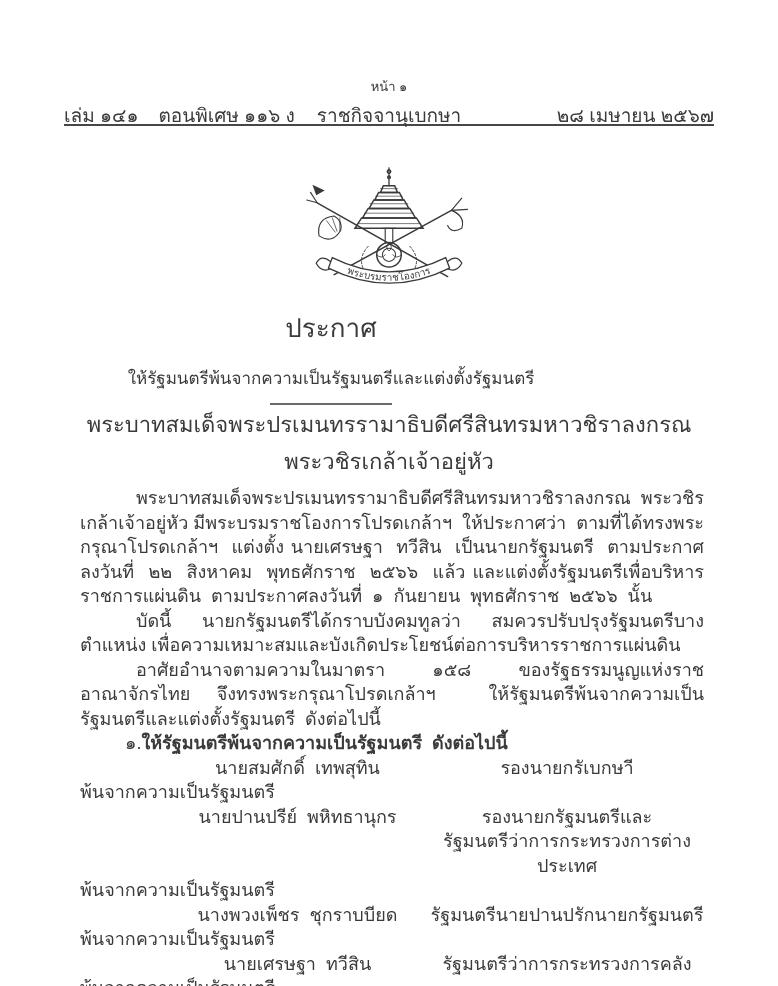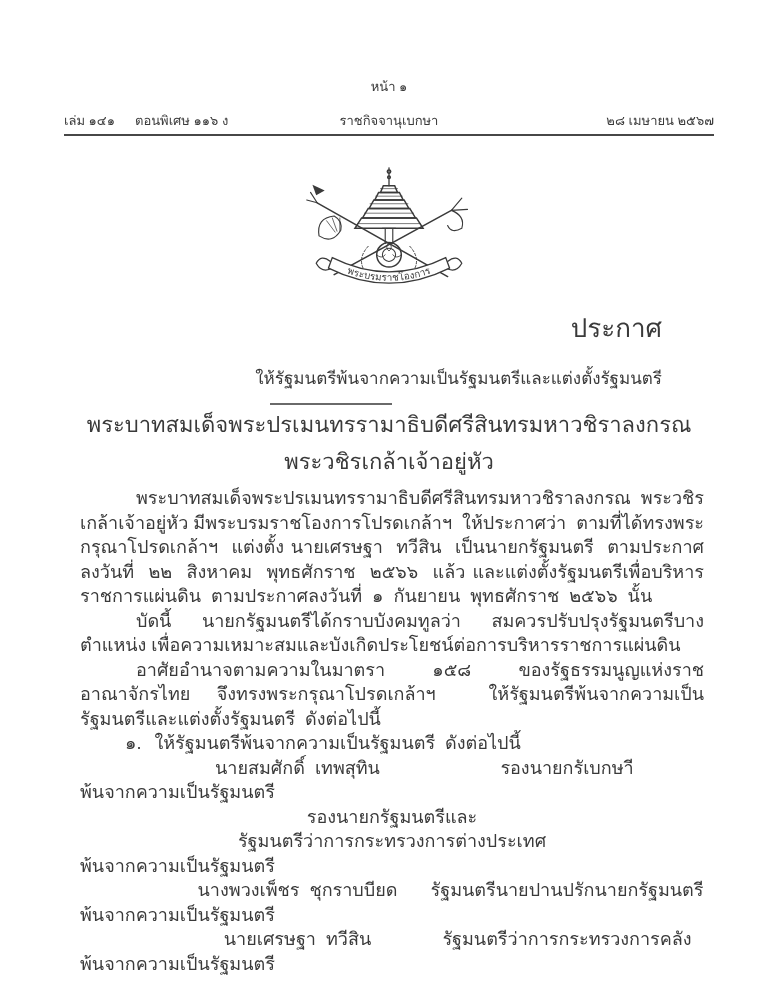--- a/index.html
+++ b/index.html
@@ -27,23 +27,23 @@
     width: 650px;
   }
   .page-label {
     text-align: center;
     font-size: 13px;
     line-height: 22px;
   }
   .header-row {
     position: relative;
     height: 26px;
-    margin-top: 12px;
+    margin-top: 2px;
     border-bottom: 2px solid var(--rule);
-    font-size: 13px;
+    font-size: 19px;
   }
   .header-left {
     position: absolute;
     left: 0; top: 0;
     display: flex;
     gap: 20px;
     white-space: pre;
   }
   .header-center {
     position: absolute;
@@ -65,21 +65,21 @@
     width: 778px;
     text-align: center;
   }
 
   
   .title-block {
     position: absolute;
     top: 312px;
     left: 0;
     width: 662px;
-    text-align: right;
+    text-align: center;
   }
   .title { font-size: 26px; line-height: 32px; }
   .subtitle { font-size: 17px; line-height: 26px; margin-top: 22px; }
   .title-divider {
     width: 122px;
     height: 0;
     border-top: 2px solid #6a6a6a;
     margin: 11px auto 0 auto;
   }
 
@@ -102,21 +102,21 @@
     font-size: 18px;
     line-height: 24.5px;
     text-align: justify;
   }
   .para {
     margin: 0;
     text-indent: 56px;
     white-space: pre-wrap;
   }
   .item-line { text-indent: 45px; text-align: left; }
-  .item-text { margin-left: 13px; white-space: pre-wrap; }
+  .item-text { margin-left: 0; white-space: pre-wrap; font-weight: bold; }
 
   .minister-row { display: flex; text-align: center; }
   .m-name {
     flex: none;
     margin-left: 85px;
     width: 265px;
     white-space: pre-wrap;
   }
   .m-pos { flex: 1; }
   .m-status { text-align: left; }
@@ -207,20 +207,21 @@
           <div class="minister-row">
             <div class="m-name">นายสมศักดิ์  เทพสุทิน</div>
             <div class="m-pos">
               <div>รองนายกรัเบกษาี</div>
             </div>
           </div>
           <div class="m-status">พ้นจากความเป็นรัฐมนตรี</div>
         </div>
         <div>
           <div class="minister-row">
+            <div class="m-name">นายปานปรีย์  พหิทธานุกร</div>
             <div class="m-pos">
               <div>รองนายกรัฐมนตรีและ</div>
               <div>รัฐมนตรีว่าการกระทรวงการต่างประเทศ</div>
             </div>
           </div>
           <div class="m-status">พ้นจากความเป็นรัฐมนตรี</div>
         </div>
         <div>
           <div class="minister-row">
             <div class="m-name">นางพวงเพ็ชร  ชุกราบบียด</div>

